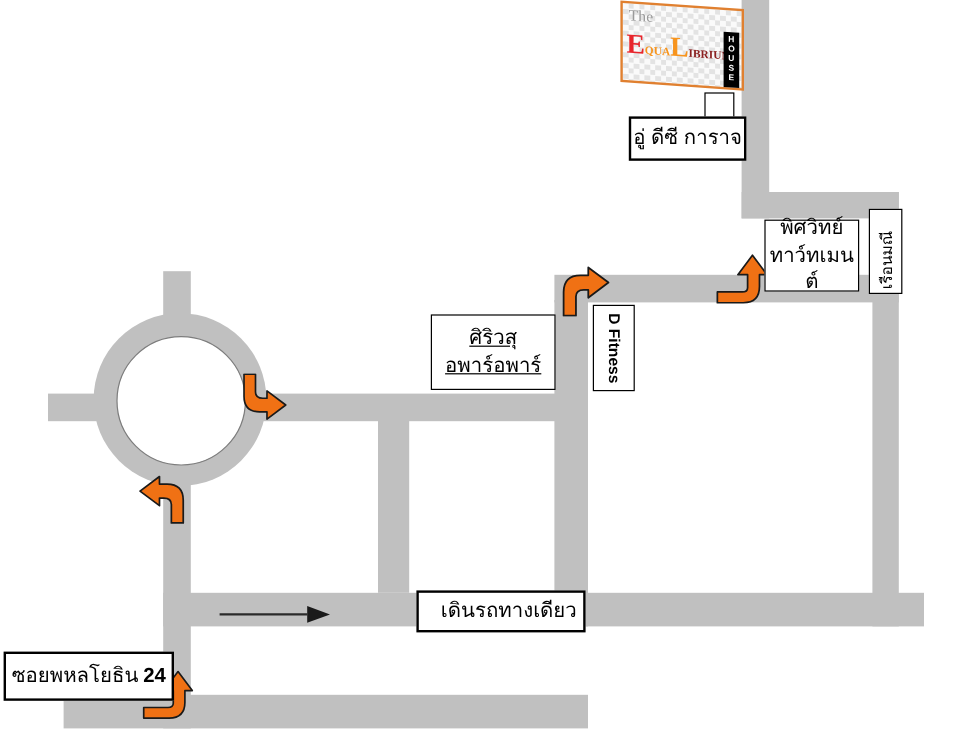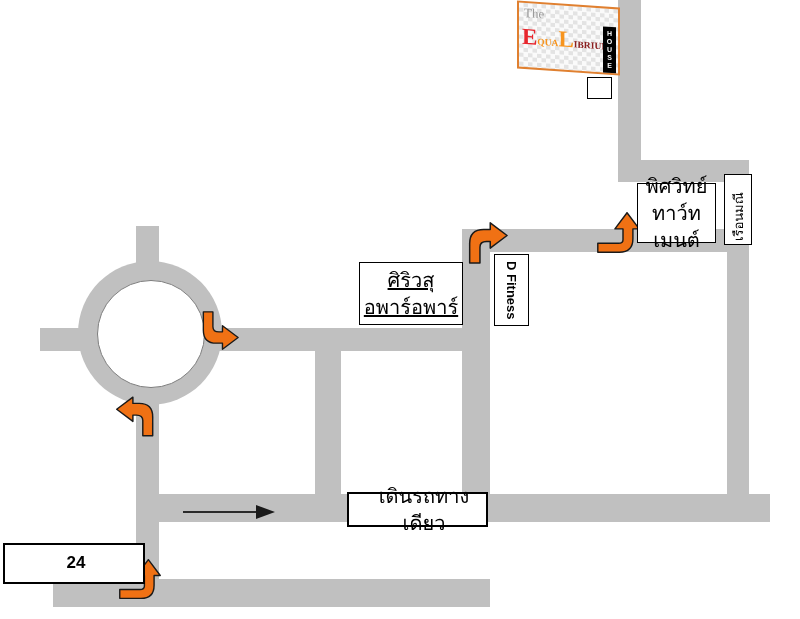--- a/index.html
+++ b/index.html
@@ -9,21 +9,21 @@
   }
   
   .road{position:absolute;background:var(--road,#c0c0c0);z-index:1;}
   .ring-outer{position:absolute;left:78px;top:261px;width:144px;height:144px;
     background:var(--road,#c0c0c0);border-radius:50%;z-index:1;}
   .ring-inner{position:absolute;left:97px;top:280px;width:106px;height:106px;
     background:#ffffff;border:1px solid #7d7d7d;border-radius:50%;z-index:2;}
   
   .label-box{position:absolute;background:#fff;border:1px solid #000;color:#000;
     display:flex;flex-direction:column;align-items:center;justify-content:center;
-    text-align:center;z-index:4;font-size:20px;line-height:1.35;}
+    text-align:center;z-index:4;font-size:17px;line-height:1.35;}
   .thick{border-width:2px;}
   .garage-box{left:524px;top:97px;width:94px;height:33px;font-size:17px;}
   .connector-box{left:587px;top:77px;width:23px;height:20px;background:#fff;
     border:1px solid #000;position:absolute;z-index:3;}
   .tower-box{left:637px;top:183px;width:77px;height:58px;}
   .apartment-box{left:359px;top:262px;width:102px;height:61px;text-decoration:underline;}
   .fitness-box{left:494px;top:254px;width:33px;height:70px;font-weight:bold;font-size:13px;}
   .fitness-box span{writing-mode:vertical-rl;}
   .ruen-box{left:724px;top:174px;width:26px;height:69px;font-size:13px;overflow:visible;}
   .ruen-box span{position:absolute;white-space:nowrap;transform:rotate(-90deg);
@@ -97,20 +97,23 @@
   <div class="logo-sign">
     <div class="logo-the">The</div>
     <div class="logo-line"><span class="big-e">E</span><span class="small-qua">QUA</span><span class="big-l">L</span><span class="small-ibrium">IBRIUM</span></div>
     <div class="house-strip">
         <span>HOUSE</span>
       </div>
   </div>
 
   <div class="connector-box"></div>
 
+  <div class="label-box thick garage-box">
+    <span>อู่ ดีซี การาจ</span>
+  </div>
 
   <div class="label-box tower-box">
     <span>พิศวิทย์</span>
     <span>ทาว์ทเมนต์</span>
   </div>
 
   <div class="label-box ruen-box">
     <span>เรือนมณี</span>
   </div>
 
@@ -121,16 +124,17 @@
 
   <div class="label-box fitness-box">
     <span>D Fitness</span>
   </div>
 
   <div class="label-box thick oneway-box">
     <span>เดินรถทางเดียว</span>
   </div>
 
   <div class="label-box thick soi-box">
+    <span>ซอยพหลโยธิน</span>
     <span class="num">24</span>
   </div>
 
 </div>
 
 </body></html>

